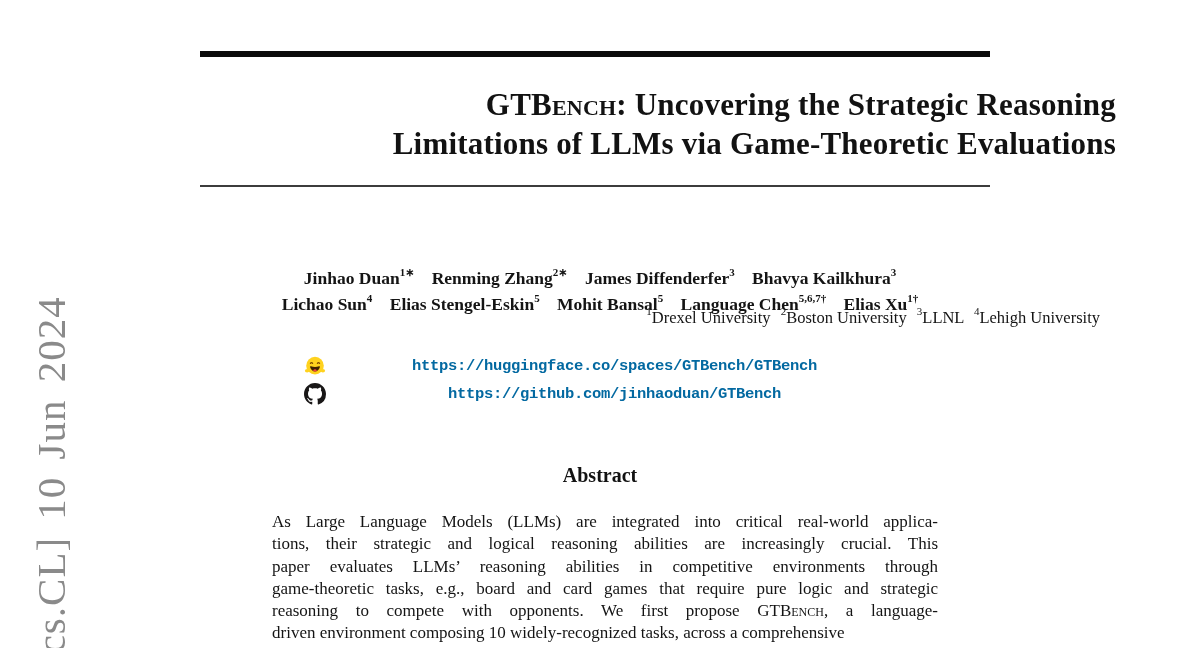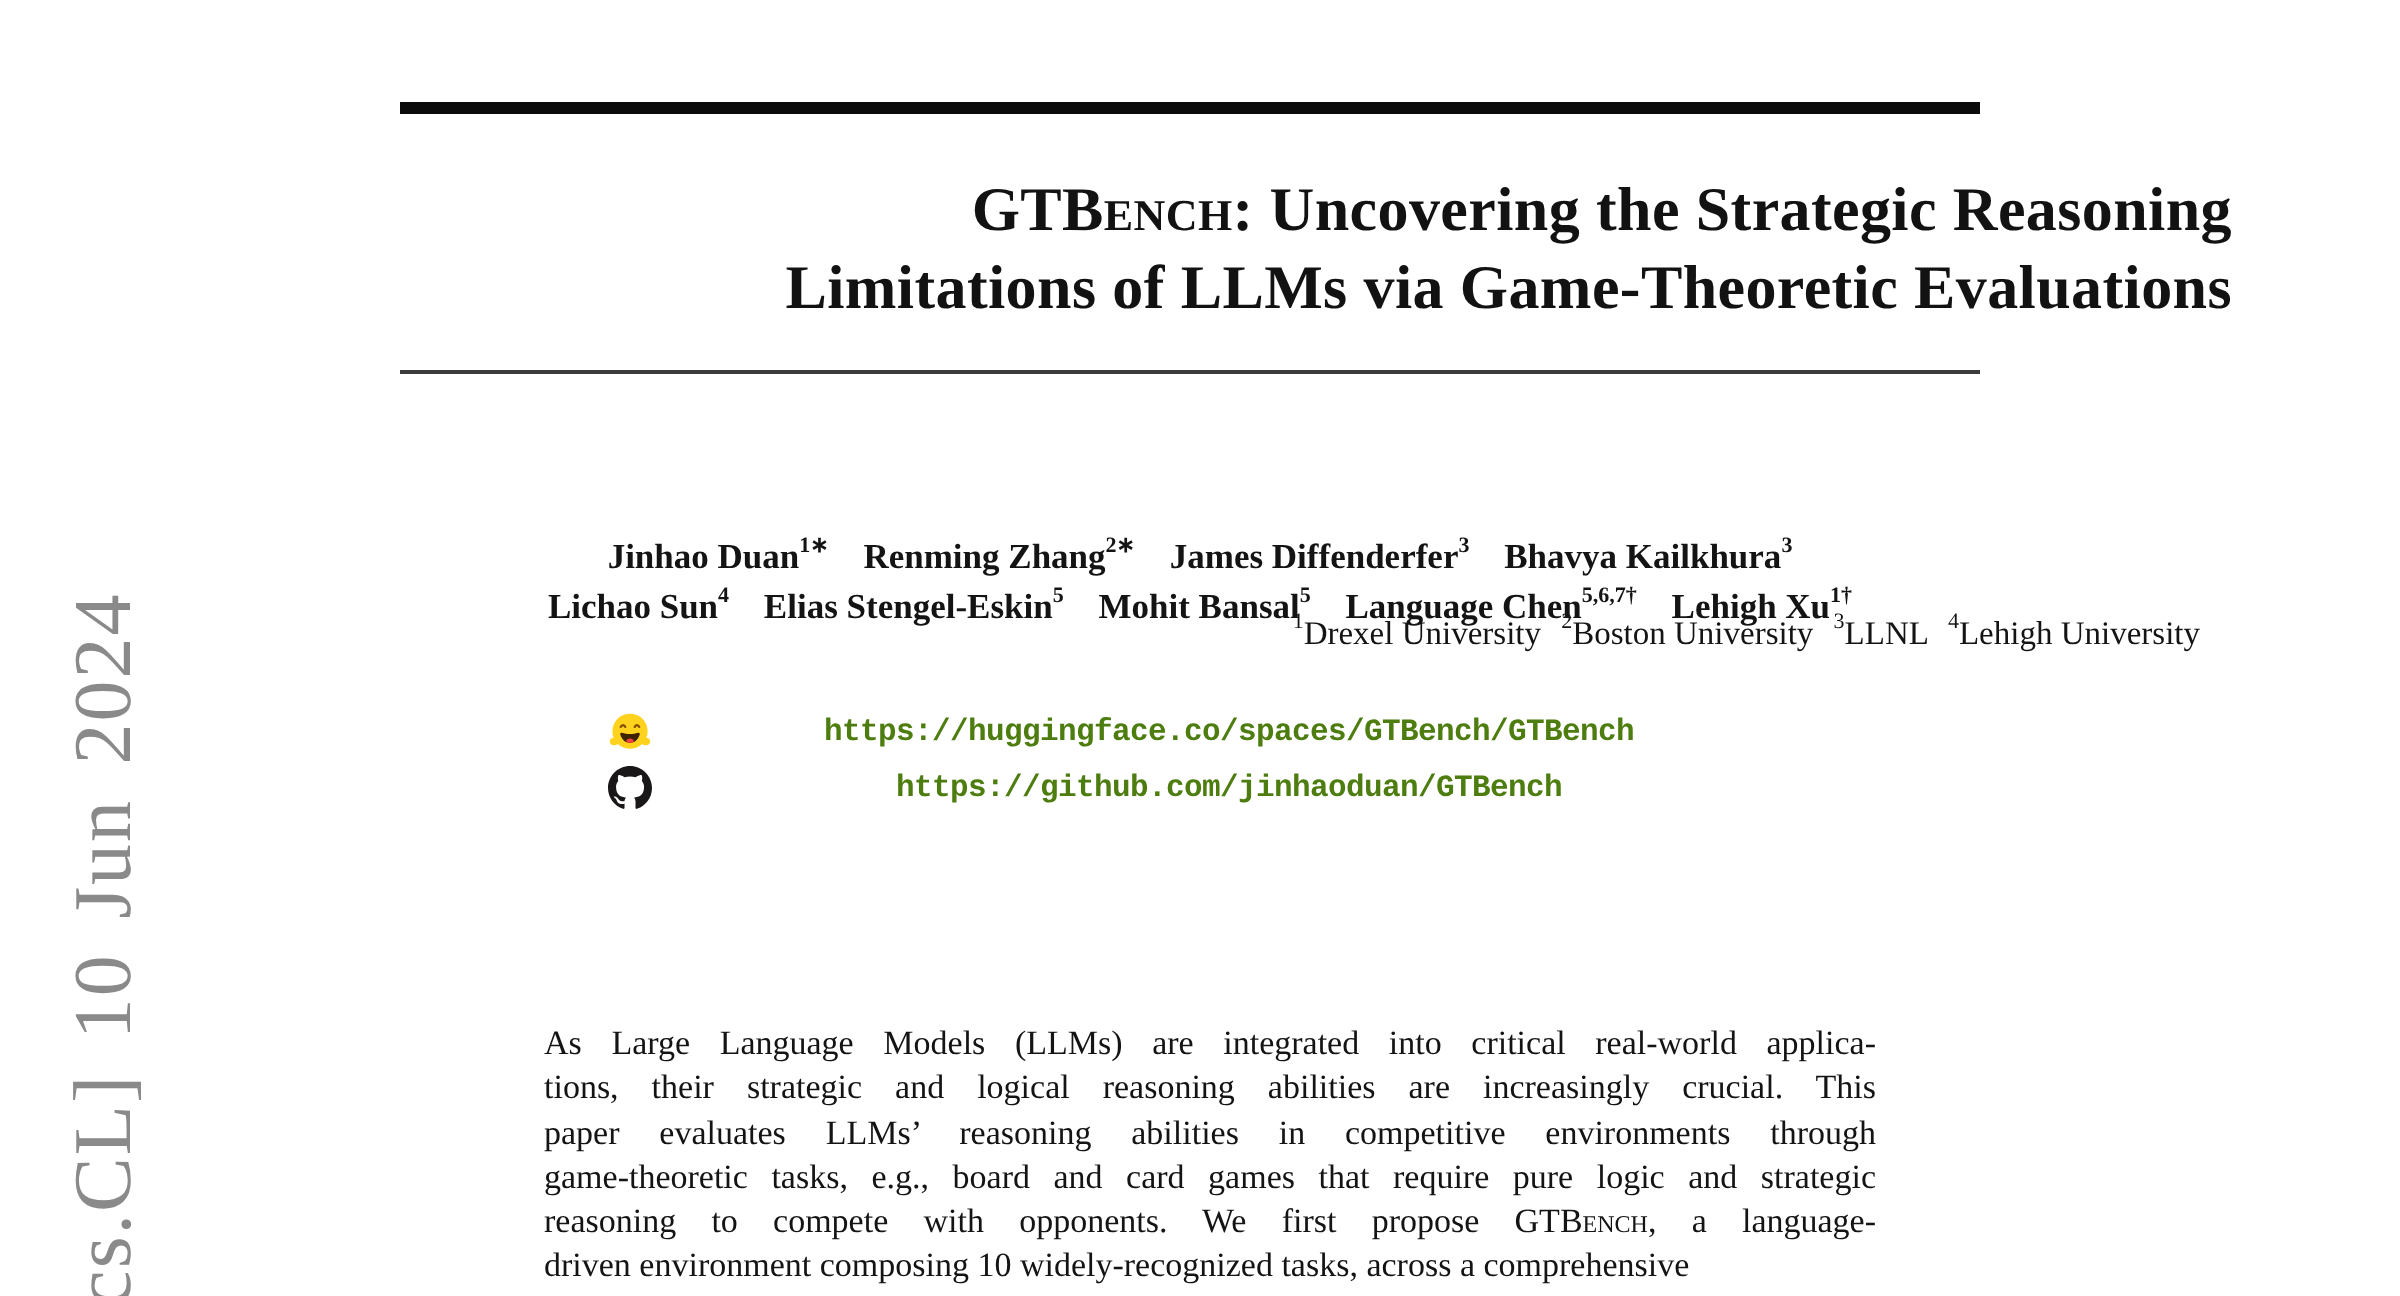--- a/index.html
+++ b/index.html
@@ -99,21 +99,21 @@
     left: 100px; width: 1000px;
     text-align: center;
     font-family: "Liberation Mono", monospace;
     font-size: 15.5px;
     font-weight: bold;
     letter-spacing: -0.3px;
     white-space: nowrap;
   }
   .link-row-1 { top: 357px; }
   .link-row-2 { top: 385px; }
-  .link-url { color: #4d7c0f; text-decoration: none; cursor: pointer; padding-left: 29px; }
+  .link-url { color: #0369a1; text-decoration: none; cursor: pointer; padding-left: 29px; }
   .link-icon {
     position: absolute;
     width: 22px; height: 22px;
     left: 204px; top: -2px;
   }
   .link-icon svg { width: 22px; height: 22px; display: block; }
 
   
   .abstract-heading {
     position: absolute;
@@ -160,21 +160,21 @@
     <span class="author"><span>Renming Zhang</span><sup>2∗</sup></span>
     <span class="author"><span>James Diffenderfer</span><sup>3</sup></span>
     <span class="author"><span>Bhavya Kailkhura</span><sup>3</sup></span>
   </div>
 
   <div class="authors-row authors-row-2">
     <span class="author"><span>Lichao Sun</span><sup>4</sup></span>
     <span class="author"><span>Elias Stengel-Eskin</span><sup>5</sup></span>
     <span class="author"><span>Mohit Bansal</span><sup>5</sup></span>
     <span class="author"><span>Language Chen</span><sup>5,6,7†</sup></span>
-    <span class="author"><span>Lehigh Xu</span><sup>1†</sup></span>
+    <span class="author"><span>Elias Xu</span><sup>1†</sup></span>
   </div>
 
   <div class="affil-row affil-row-1">
     <span class="affil"><sup>1</sup><span>Drexel University</span></span>
     <span class="affil"><sup>2</sup><span>Boston University</span></span>
     <span class="affil"><sup>3</sup><span>LLNL</span></span>
     <span class="affil"><sup>4</sup><span>Lehigh University</span></span>
   </div>
 
 
@@ -195,20 +195,21 @@
 
   <div class="link-row link-row-2">
     <span class="link-icon">
       <svg viewBox="0 0 16 16">
         <path fill="#191717" d="M8 0C3.58 0 0 3.58 0 8c0 3.54 2.29 6.53 5.47 7.59.4.07.55-.17.55-.38 0-.19-.01-.82-.01-1.49-2.01.37-2.53-.49-2.69-.94-.09-.23-.48-.94-.82-1.13-.28-.15-.68-.52-.01-.53.63-.01 1.08.58 1.23.82.72 1.21 1.87.87 2.33.66.07-.52.28-.87.51-1.07-1.78-.2-3.64-.89-3.64-3.95 0-.87.31-1.59.82-2.15-.08-.2-.36-1.02.08-2.12 0 0 .67-.21 2.2.82.64-.18 1.32-.27 2-.27.68 0 1.36.09 2 .27 1.53-1.04 2.2-.82 2.2-.82.44 1.1.16 1.92.08 2.12.51.56.82 1.27.82 2.15 0 3.07-1.87 3.75-3.65 3.95.29.25.54.73.54 1.48 0 1.07-.01 1.93-.01 2.2 0 .21.15.46.55.38A8.013 8.013 0 0 0 16 8c0-4.42-3.58-8-8-8z"></path>
       </svg>
     </span>
     <span class="link-url">https://github.com/jinhaoduan/GTBench</span>
   </div>
 
+  <div class="abstract-heading">Abstract</div>
 
   <div class="abstract-body">
     <div class="jline">As Large Language Models (LLMs) are integrated into critical real-world applica-</div>
     <div class="jline">tions, their strategic and logical reasoning abilities are increasingly crucial. This</div>
     <div class="jline">paper evaluates LLMs’ reasoning abilities in competitive environments through</div>
     <div class="jline">game-theoretic tasks, e.g., board and card games that require pure logic and strategic</div>
     <div class="jline"><span>reasoning to compete with opponents. We first propose </span><span class="smallcaps">GTBench</span><span>, a language-</span></div>
     <div class="jline last">driven environment composing 10 widely-recognized tasks, across a comprehensive</div>
   </div>
 

